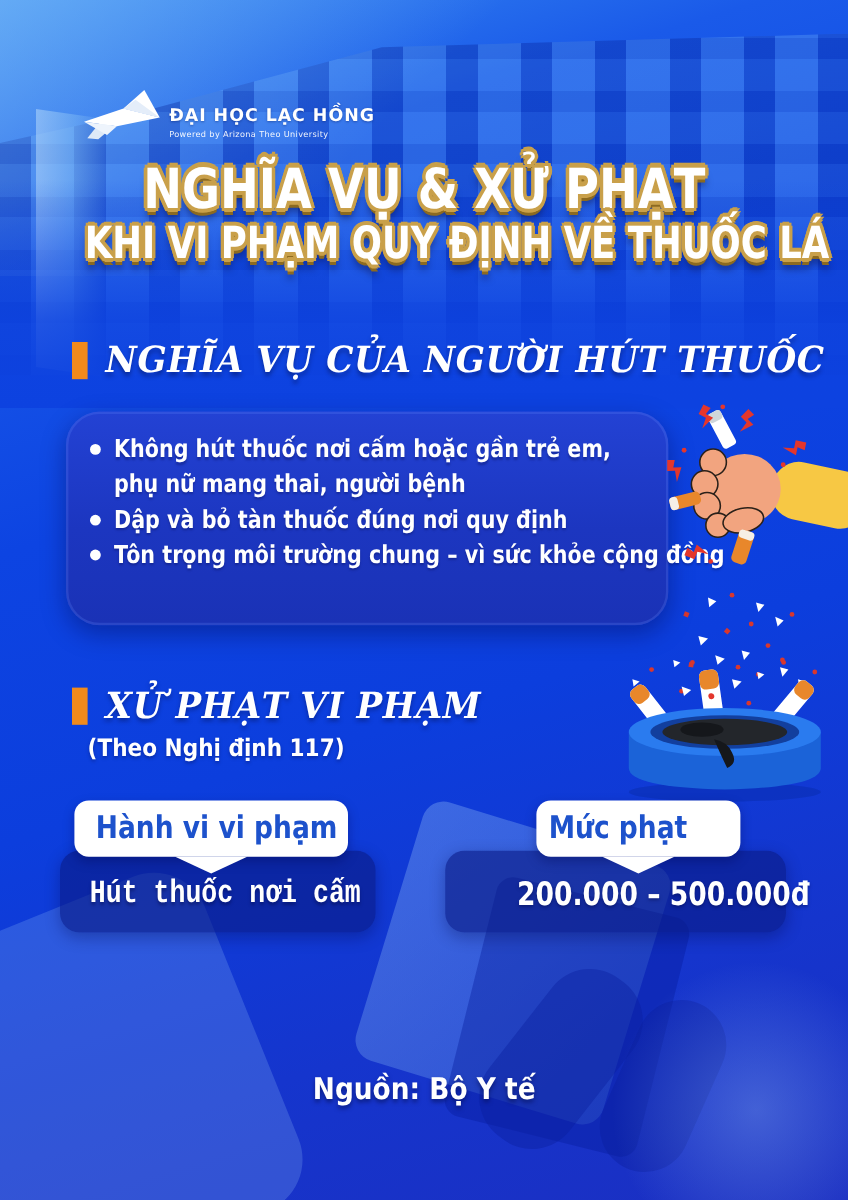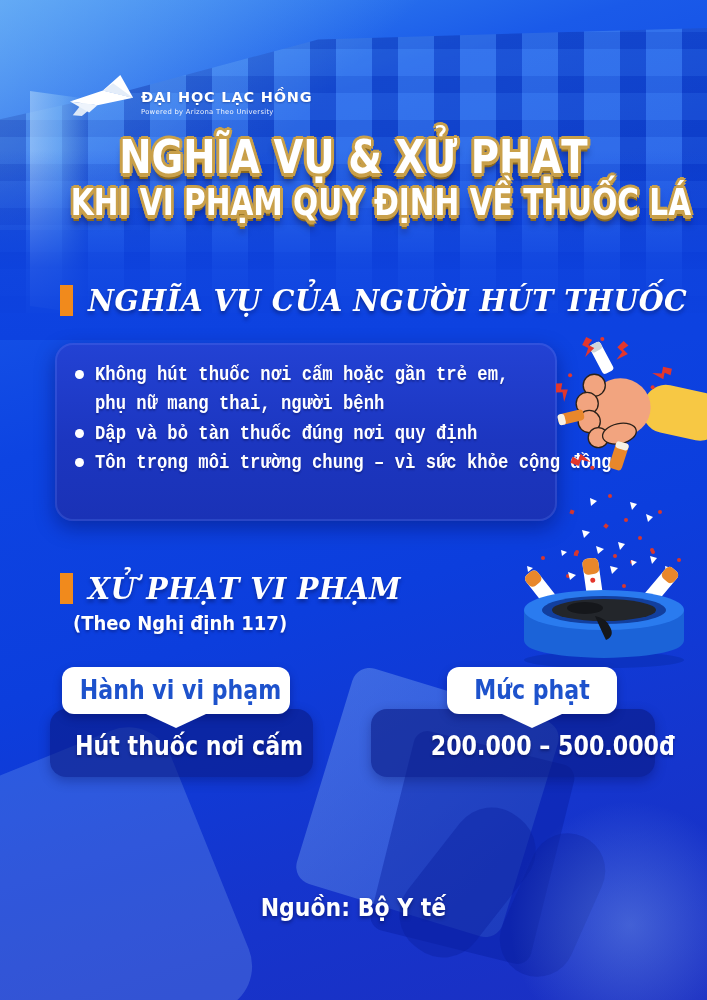--- a/index.html
+++ b/index.html
@@ -53,47 +53,47 @@
   .sec-head { display:flex; align-items:center; z-index:5; }
   .sec-bar { width:13px; height:31px; background:#f18a1c; margin-right:15px; flex:none; }
   .sec-title { font-family:"DejaVu Serif","Liberation Serif",serif; font-style:italic; font-weight:bold;
     font-size:30px; letter-spacing:.5px; white-space:nowrap; transform:scaleX(.95); transform-origin:left center;
     text-shadow:0 3px 4px rgba(0,10,60,.4); }
   .sec1 { left:60px; top:283px; }
   .sec2 { left:60px; top:571px; }
   .sec-sub { left:73px; top:611px; font-size:20px; font-weight:bold; white-space:nowrap;
     transform:scaleX(.9); transform-origin:left center; z-index:5; text-shadow:0 2px 3px rgba(0,10,60,.35); }
   
-  .card { left:55px; top:343px; width:502px; height:178px; border-radius:18px; z-index:4;
+  .card { left:55px; top:343px; width:502px; height:178px; border-radius:28px; z-index:4;
     background:linear-gradient(180deg,#2342d4 0%,#1c36c0 55%,#1a32b6 100%);
     box-shadow:0 7px 20px rgba(0,8,80,.4), inset 0 0 0 2px rgba(100,140,255,.22);
-    padding:17px 16px 12px 17px;font-family:Liberation Mono, monospace; }
+    padding:17px 16px 12px 17px; }
   .ob-item { display:flex; align-items:flex-start; }
   .dot { width:9px; height:9px; border-radius:50%; background:#fff; margin:10px 11px 0 3px; flex:none; }
   .ob-text { font-size:20.5px; font-weight:bold; line-height:1.43; white-space:nowrap;
     transform:scaleX(.84); transform-origin:left center; text-shadow:0 2px 2px rgba(0,8,60,.3); }
   
   .hand-illus { left:556px; top:336px; width:151px; height:158px; z-index:4; }
   .debris { left:560px; top:490px; width:122px; height:158px; z-index:3; }
   .ashtray { left:503px; top:548px; width:202px; height:122px; z-index:4; }
   
   .panel { top:709px; height:68px; border-radius:16px; background:rgba(9,26,132,.62); z-index:3;
     box-shadow:0 4px 12px rgba(0,8,70,.3); }
   .panel1 { left:50px; width:263px; }
   .panel2 { left:371px; width:284px; }
   .pill { top:667px; height:47px; border-radius:12px; background:#fff; z-index:5;
-    box-shadow:0 4px 9px rgba(0,10,80,.35); text-align:center; }
+    box-shadow:0 4px 9px rgba(0,10,80,.35); }
   .pill1 { left:62px; width:228px; }
   .pill2 { left:447px; width:170px; }
   .pill::after { content:""; position:absolute; left:50%; top:100%; margin-left:-30px;
     border-left:30px solid transparent; border-right:30px solid transparent; border-top:14px solid #fff; }
   .pill-label { display:inline-block; line-height:47px; color:#1d52cc; font-size:26px; font-weight:bold;
     white-space:nowrap; transform:scaleX(.85); }
   .value { top:716px; height:60px; z-index:5; text-align:center; }
-  .value1 { left:50px; width:263px; }
+  .value1 { left:50px; width:263px;font-family:Liberation Mono, monospace; }
   .value2 { left:371px; width:284px;margin-left:33px; }
   .value-text { display:inline-block; line-height:60px; font-size:27px; font-weight:bold; white-space:nowrap;
     transform:scaleX(.82); text-shadow:0 2px 3px rgba(0,8,60,.4); }
   
   .source { left:0; right:0; top:893px; text-align:center; z-index:5; }
   .source span { display:inline-block; font-size:25px; font-weight:bold; transform:scaleX(.88);
     text-shadow:0 2px 4px rgba(0,8,60,.5); }
 </style>
 </head>
 <body>

